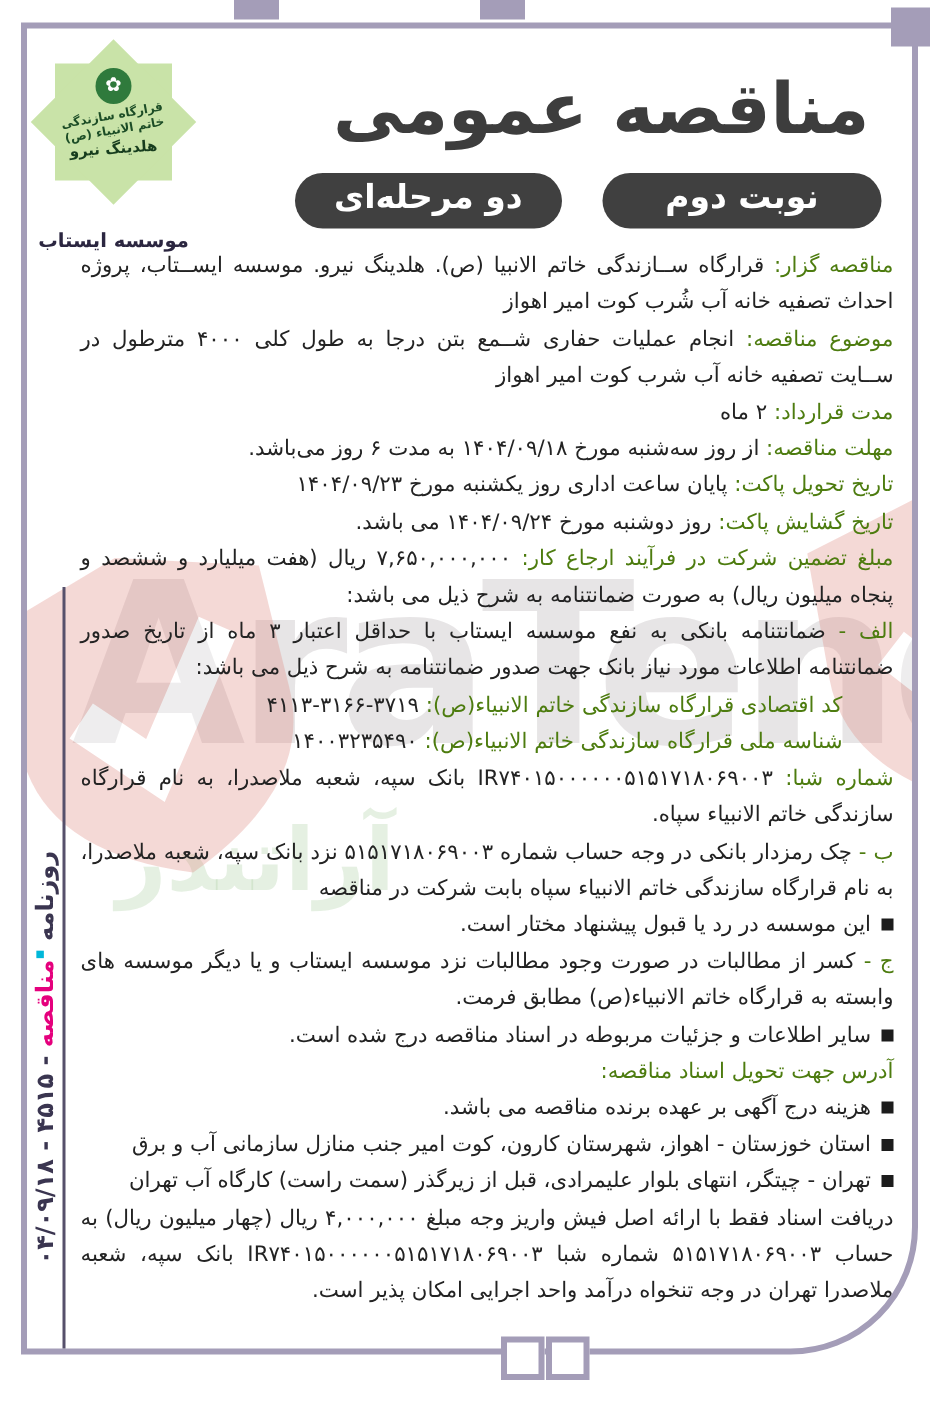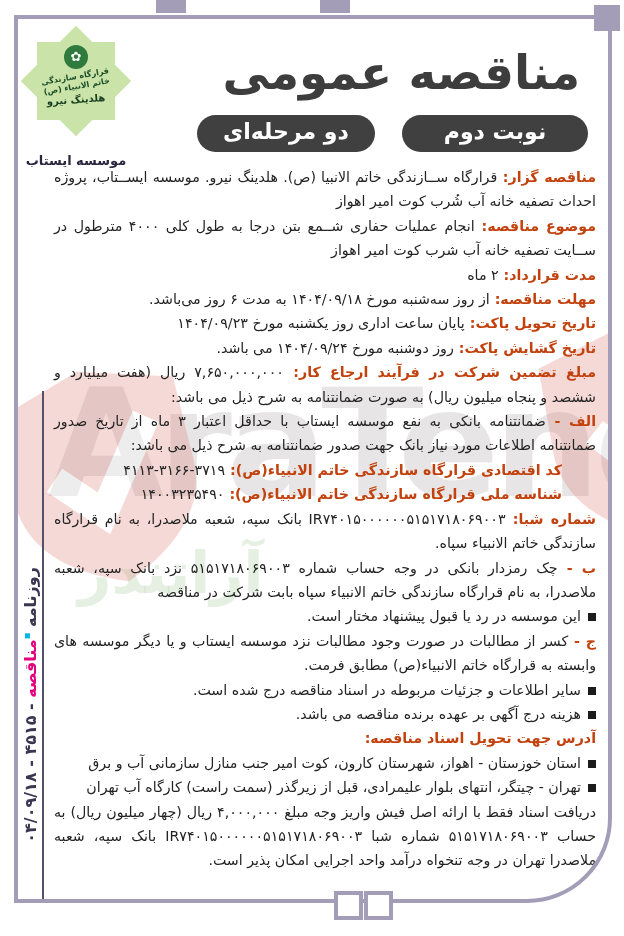--- a/index.html
+++ b/index.html
@@ -75,21 +75,21 @@
   .badge.b0{width:186px;margin-left:22px;}
   .badge.b1{width:178px;}
 
   
   .main{
     position:absolute;top:146px;right:0;left:0;z-index:2;
     padding:0 12px 0 36px;
     font-size:14.2px;line-height:24.4px;color:#232323;
   }
   .ln{margin:0;text-align:justify;}
-  .ln b{font-weight:bold;color:#c2410c;}
+  .ln b{font-weight:normal;color:#4d7c0f;}
   .ln.labeled-indent{margin-right:34px;text-align:right;}
   .ln.heading{text-align:right;}
   .sqmark{display:inline-block;width:8px;height:8px;background:#1c1c1c;margin-left:7px;}
 </style>
 </head>
 <body>
 
 <div class="top-sq s1"></div>
 <div class="top-sq s2"></div>
 <div class="corner-sq"></div>
@@ -144,20 +144,20 @@
       <p class="ln labeled"><b>تاریخ گشایش پاکت: </b>روز دوشنبه مورخ ۱۴۰۴/۰۹/۲۴ می باشد.</p>
       <p class="ln labeled"><b>مبلغ تضمین شرکت در فرآیند ارجاع کار: </b>۷,۶۵۰,۰۰۰,۰۰۰ ریال (هفت میلیارد و ششصد و پنجاه میلیون ریال) به صورت ضمانتنامه به شرح ذیل می باشد:</p>
       <p class="ln labeled"><b>الف - </b>ضمانتنامه بانکی به نفع موسسه ایستاب با حداقل اعتبار ۳ ماه از تاریخ صدور ضمانتنامه اطلاعات مورد نیاز بانک جهت صدور ضمانتنامه به شرح ذیل می باشد:</p>
       <p class="ln labeled-indent"><b>کد اقتصادی قرارگاه سازندگی خاتم الانبیاء(ص): </b>۳۷۱۹-۳۱۶۶-۴۱۱۳</p>
       <p class="ln labeled-indent"><b>شناسه ملی قرارگاه سازندگی خاتم الانبیاء(ص): </b>۱۴۰۰۳۲۳۵۴۹۰</p>
       <p class="ln labeled"><b>شماره شبا: </b>IR۷۴۰۱۵۰۰۰۰۰۰۵۱۵۱۷۱۸۰۶۹۰۰۳ بانک سپه، شعبه ملاصدرا، به نام قرارگاه سازندگی خاتم الانبیاء سپاه.</p>
       <p class="ln labeled"><b>ب - </b>چک رمزدار بانکی در وجه حساب شماره ۵۱۵۱۷۱۸۰۶۹۰۰۳ نزد بانک سپه، شعبه ملاصدرا، به نام قرارگاه سازندگی خاتم الانبیاء سپاه بابت شرکت در مناقصه</p>
       <p class="ln bullet"><span class="sqmark"></span>این موسسه در رد یا قبول پیشنهاد مختار است.</p>
       <p class="ln labeled"><b>ج - </b>کسر از مطالبات در صورت وجود مطالبات نزد موسسه ایستاب و یا دیگر موسسه های وابسته به قرارگاه خاتم الانبیاء(ص) مطابق فرمت.</p>
       <p class="ln bullet"><span class="sqmark"></span>سایر اطلاعات و جزئیات مربوطه در اسناد مناقصه درج شده است.</p>
+      <p class="ln heading"><b>آدرس جهت تحویل اسناد مناقصه: </b></p>
       <p class="ln bullet"><span class="sqmark"></span>هزینه درج آگهی بر عهده برنده مناقصه می باشد.</p>
-      <p class="ln heading"><b>آدرس جهت تحویل اسناد مناقصه: </b></p>
       <p class="ln bullet"><span class="sqmark"></span>استان خوزستان - اهواز، شهرستان کارون، کوت امیر جنب منازل سازمانی آب و برق</p>
       <p class="ln bullet"><span class="sqmark"></span>تهران - چیتگر، انتهای بلوار علیمرادی، قبل از زیرگذر (سمت راست) کارگاه آب تهران</p>
       <p class="ln plain">دریافت اسناد فقط با ارائه اصل فیش واریز وجه مبلغ ۴,۰۰۰,۰۰۰ ریال (چهار میلیون ریال) به حساب ۵۱۵۱۷۱۸۰۶۹۰۰۳ شماره شبا IR۷۴۰۱۵۰۰۰۰۰۰۵۱۵۱۷۱۸۰۶۹۰۰۳ بانک سپه، شعبه ملاصدرا تهران در وجه تنخواه درآمد واحد اجرایی امکان پذیر است.</p>
     </div>
 
 </div>
 
 </body></html>

